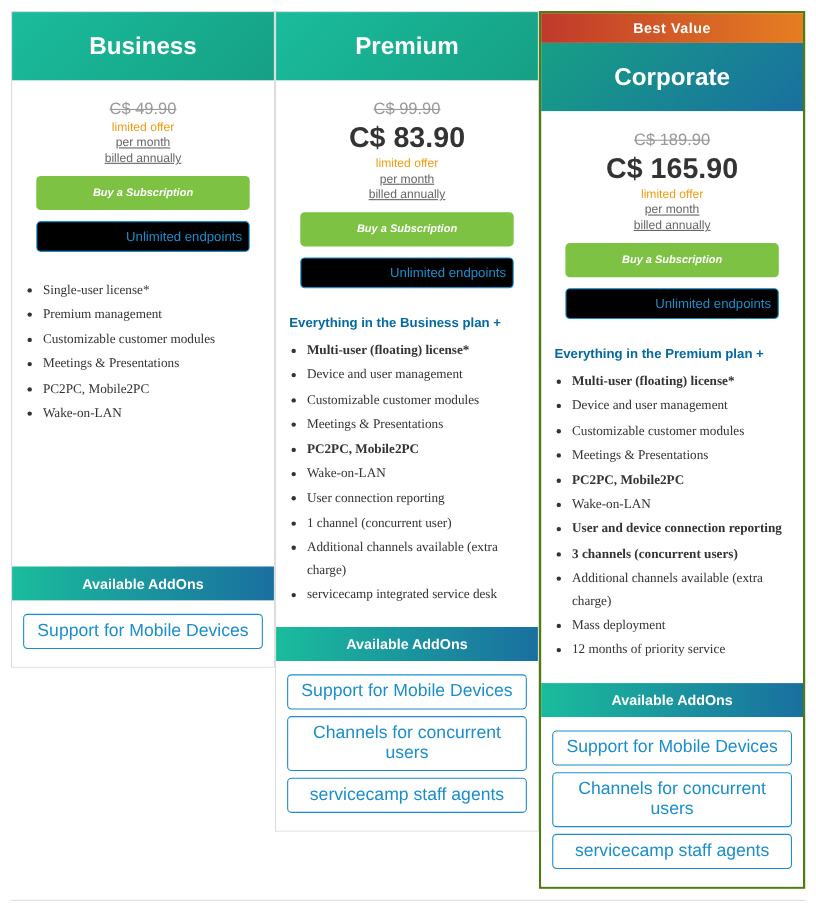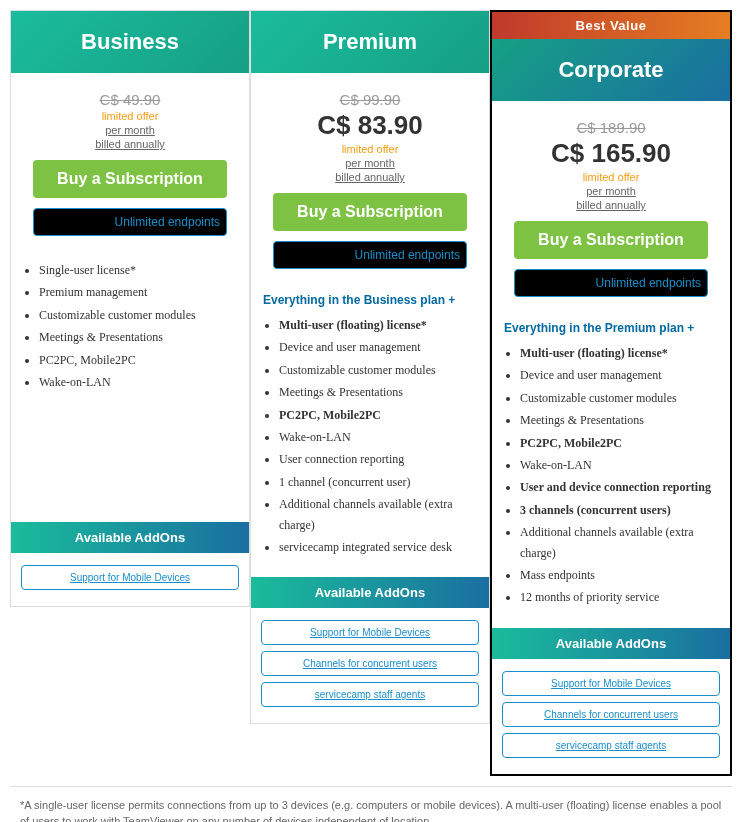--- a/index.html
+++ b/index.html
@@ -18,21 +18,21 @@
       gap: 0;
       align-items: flex-start;
     }
     .plan {
       flex: 1;
       border: 1px solid #ddd;
       background: #fff;
       position: relative;
     }
     .plan-corporate {
-      border: 2px solid #000000;
+      border: 2px solid #4d7c0f;
     }
     .best-value-banner {
       background: linear-gradient(to right, #c0392b, #e67e22);
       color: #fff;
       text-align: center;
       padding: 6px;
       font-size: 13px;
       font-weight: bold;
       letter-spacing: 0.5px;
     }
@@ -87,24 +87,25 @@
     }
     .buy-btn {
       display: block;
       width: calc(100% - 20px);
       margin: 10px auto;
       padding: 10px;
       background: #7dc243;
       color: #fff;
       border: none;
       border-radius: 4px;
-      font-size: 16px;
+      font-size: 10px;
       font-weight: bold;
       cursor: pointer;
       text-align: center;
+      font-style: italic;
     }
     .endpoints-btn {
       display: block;
       width: calc(100% - 20px);
       margin: 6px auto;
       padding: 6px;
       background: #000000;
       color: #1a8ecb;
       border: 1px solid #1a8ecb;
       border-radius: 4px;
@@ -147,24 +148,23 @@
     }
     .addon-btn {
       display: block;
       width: calc(100% - 20px);
       margin: 6px auto;
       padding: 6px;
       background: #fff;
       color: #1a8ecb;
       border: 1px solid #1a8ecb;
       border-radius: 4px;
-      font-size: 10px;
+      font-size: 16px;
       cursor: pointer;
       text-align: center;
-      text-decoration: underline;
     }
     .addons-buttons {
       padding: 6px 0 10px 0;
       background: #fff;
     }
     .footnote {
       font-size: 11px;
       color: #666;
       padding: 10px 10px;
       border-top: 1px solid #ddd;
@@ -258,21 +258,21 @@
           <ul class="features-list">
             <li><strong>Multi-user (floating) license*</strong></li>
             <li>Device and user management</li>
             <li>Customizable customer modules</li>
             <li>Meetings &amp; Presentations</li>
             <li><strong>PC2PC, Mobile2PC</strong></li>
             <li>Wake-on-LAN</li>
             <li><strong>User and device connection reporting</strong></li>
             <li><strong>3 channels (concurrent users)</strong></li>
             <li>Additional channels available (extra charge)</li>
-            <li>Mass endpoints</li>
+            <li>Mass deployment</li>
             <li>12 months of priority service</li>
           </ul>
         </div>
         <div class="addons-section">Available AddOns</div>
         <div class="addons-buttons">
           <button class="addon-btn">Support for Mobile Devices</button>
           <button class="addon-btn">Channels for concurrent users</button>
           <button class="addon-btn">servicecamp staff agents</button>
         </div>
       </div>

